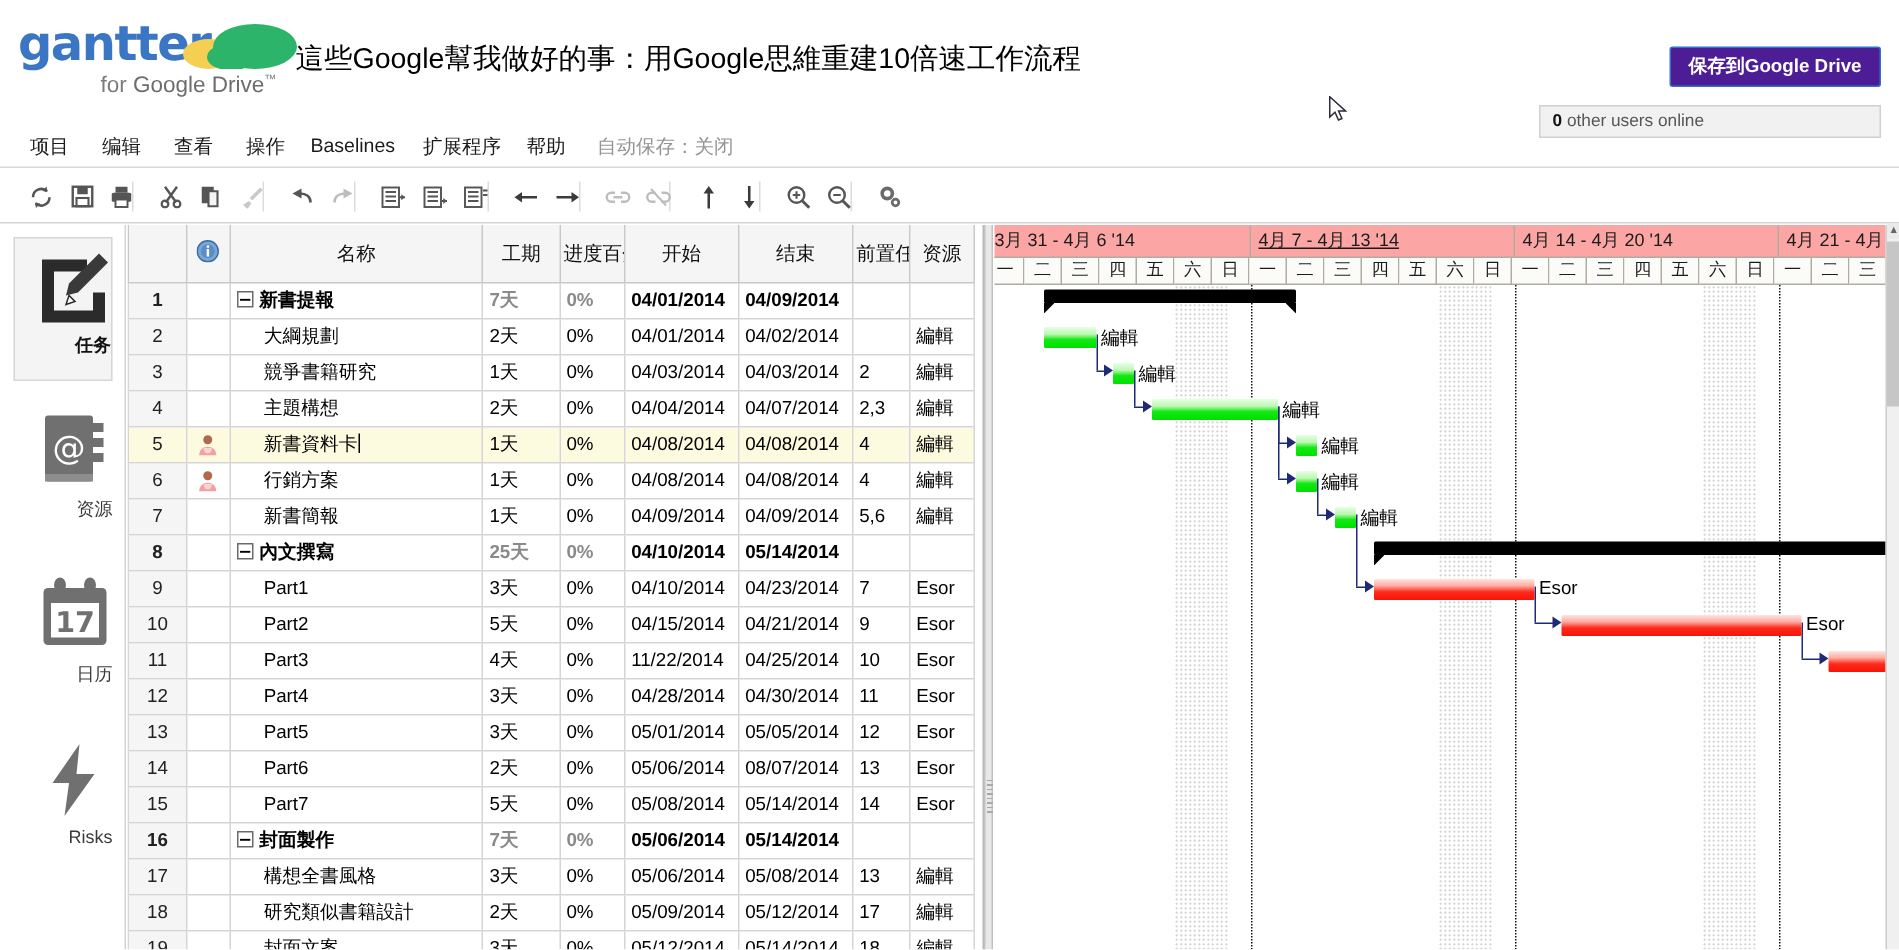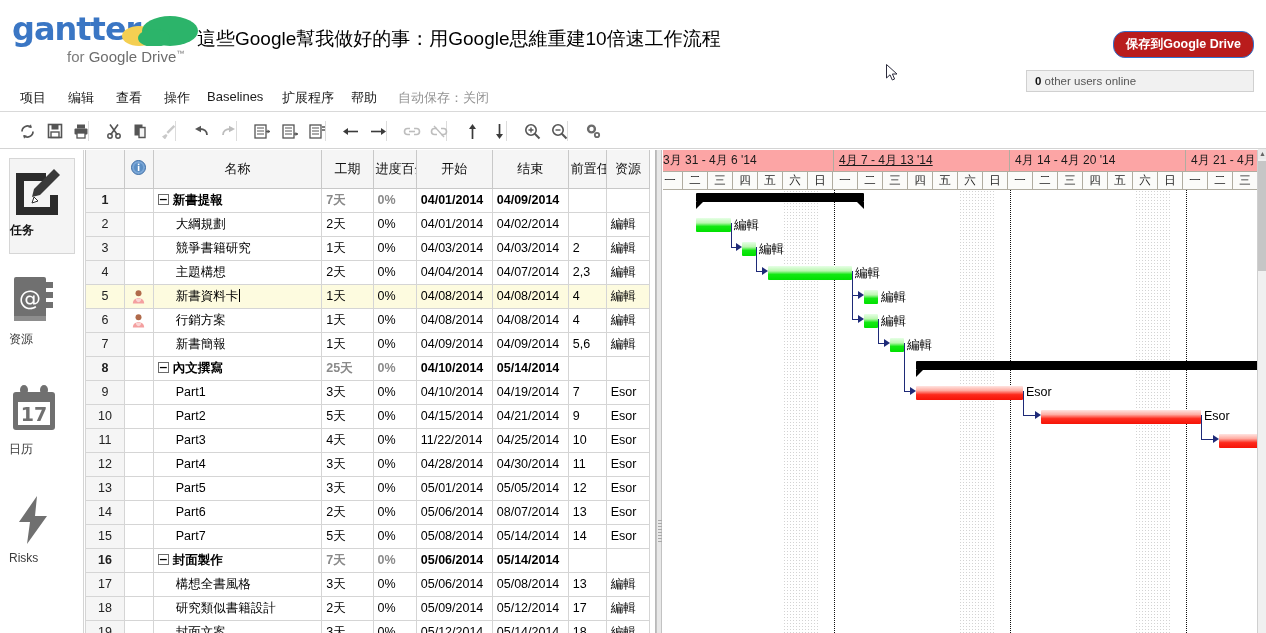--- a/index.html
+++ b/index.html
@@ -22,22 +22,22 @@
   .logo-cloud { position: absolute; left: 108px; top: 6px; width: 80px; height: 32px; }
   .logo-sub { position: absolute; left: 55px; top: 40px; font-size: 15px; color: #7c7c7c;
       font-family: "Liberation Sans", sans-serif; }
   .logo-sub b { color: #6d6d6d; font-weight: normal; }
   .logo-tm { font-size: 8px; vertical-align: super; }
 
   .doc-title { position: absolute; left: 197px; top: 26px; font-size: 19px;
       font-family: "Liberation Sans", sans-serif; color: #000; white-space: nowrap; }
 
   .save-btn { position: absolute; right: 12px; top: 31px;
-      background: #b91c1c; color: #fff; font-weight: bold; font-size: 12.5px;
-      border: 1px solid #3072cf; border-radius: 12px; padding: 6px 12px; cursor: pointer;
+      background: #4c1d95; color: #fff; font-weight: bold; font-size: 12.5px;
+      border: 1px solid #3072cf; border-radius: 2px; padding: 6px 12px; cursor: pointer;
       font-family: "Liberation Sans", sans-serif; line-height: 1; margin-left: 21px; }
   .users-online { position: absolute; right: 12px; top: 70px; width: 228px;
       background: #f1f1f1; border: 1px solid #d0d0d0; padding: 4px 8px; font-size: 11.5px;
       color: #555; }
   .users-online b { color: #111; }
 
   
   .menubar { position: absolute; top: 82px; left: 0; width: 1266px; height: 30px;
       border-bottom: 1px solid #d9d9d9; }
   .menu-item { position: absolute; top: 7px; font-size: 13px; color: #1b1b1b; cursor: pointer;
@@ -48,21 +48,21 @@
   .toolbar { position: absolute; top: 113px; left: 0; width: 1266px; height: 36px;
       border-bottom: 1px solid #d4d4d4; background: #fff; }
   .tb-btn { position: absolute; top: 5px; width: 26px; height: 26px; cursor: pointer;
       display: flex; align-items: center; justify-content: center; }
   .tb-btn svg { display: block; }
   .tb-sep { position: absolute; top: 8px; width: 1px; height: 20px; background: #dcdcdc; }
 
   
   .rail { position: absolute; left: 0; top: 150px; width: 84px; height: 483px;
       background: #fff; border-right: 1px solid #d4d4d4; }
-  .rail-item { position: absolute; left: 9px; width: 66px; text-align: left; cursor: pointer; }
+  .rail-item { position: absolute; left: 9px; width: 66px; text-align: right; cursor: pointer; }
   .rail-item.active { background: #f4f4f4; border: 1px solid #d6d6d6; }
   .rail-label { font-size: 12px; color: #3a3a3a; margin-top: 2px; display: block; }
   .rail-item.active .rail-label { font-weight: bold; color: #111; }
 
   
   .grid-wrap { position: absolute; left: 85px; top: 150px; width: 571px; height: 483px;
       overflow: hidden; background: #fff; border-right: 1px solid #b9b9b9; }
   table.grid { border-collapse: collapse; table-layout: fixed; width: 565px; }
   table.grid th {
       background: #f5f5f5; border: 1px solid #c8c8c8; border-top: none;
@@ -486,21 +486,21 @@
             <td class="c-pred"></td>
             <td class="c-res"></td>
           </tr>
           <tr>
             <td class="c-idx">9</td>
             <td class="c-info"></td>
             <td class="c-name child">Part1</td>
             <td class="c-dur">3天</td>
             <td class="c-pct">0%</td>
             <td class="c-start">04/10/2014</td>
-            <td class="c-end">04/19/2014</td>
+            <td class="c-end">04/23/2014</td>
             <td class="c-pred">7</td>
             <td class="c-res">Esor</td>
           </tr>
           <tr>
             <td class="c-idx">10</td>
             <td class="c-info"></td>
             <td class="c-name child">Part2</td>
             <td class="c-dur">5天</td>
             <td class="c-pct">0%</td>
             <td class="c-start">04/15/2014</td>

